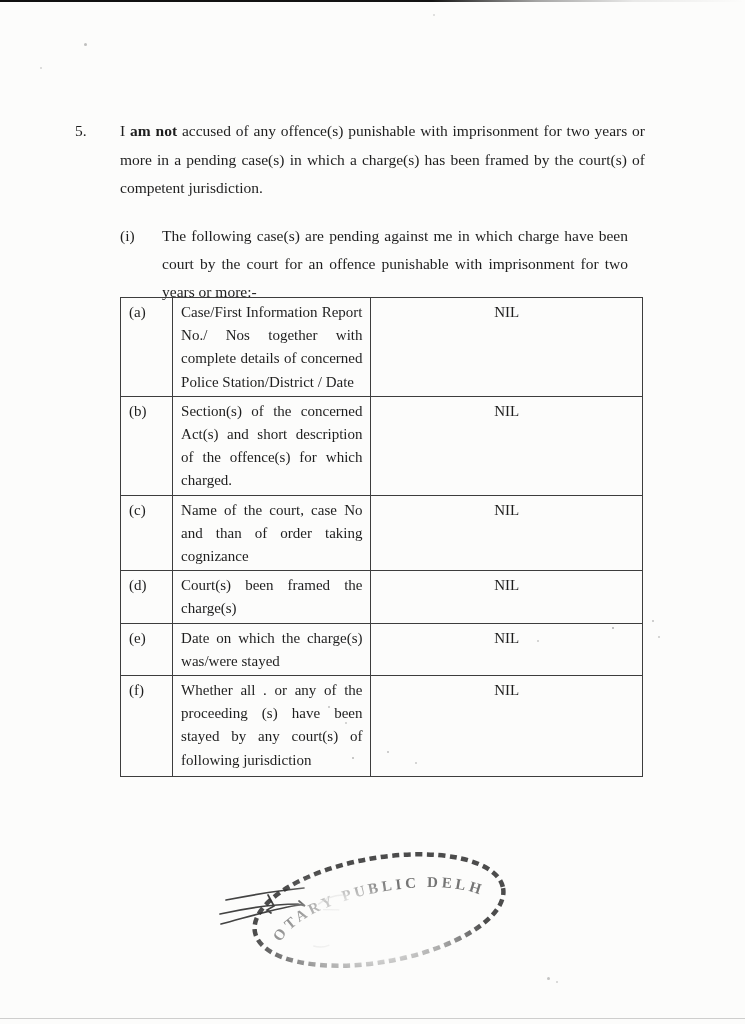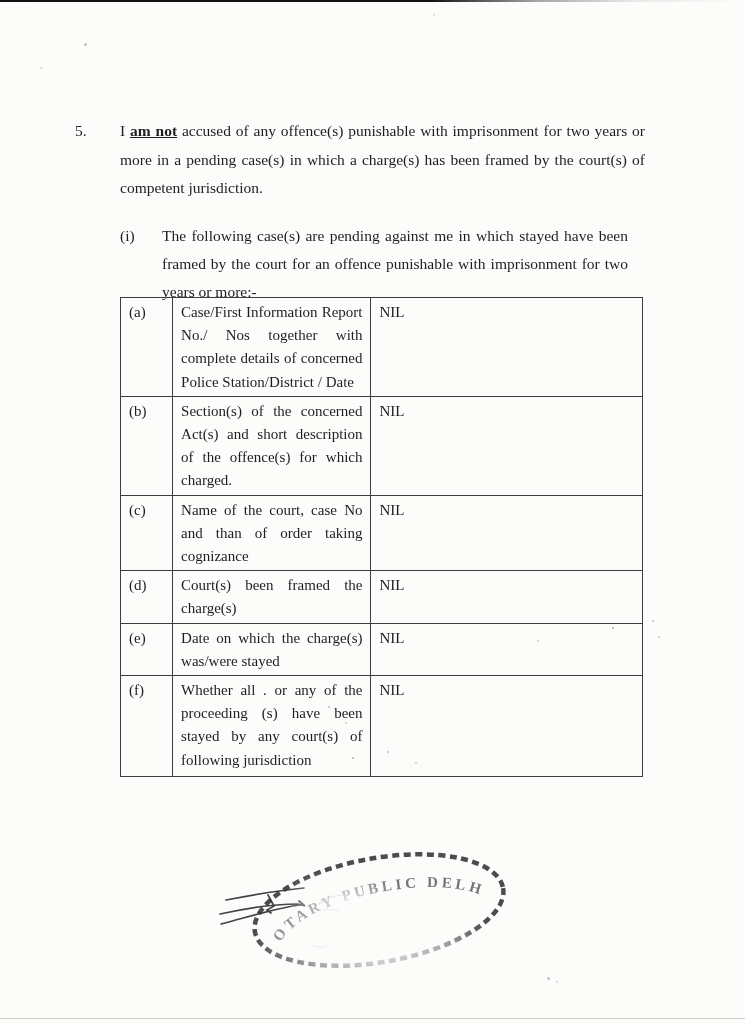--- a/index.html
+++ b/index.html
@@ -21,21 +21,21 @@
   .scan-bottom-line {
     position: absolute; bottom: 5px; left: 0; width: 100%; height: 1px;
     background: rgba(120,120,120,.35);
   }
   .speck { position: absolute; background: #333; border-radius: 50%; }
 
   
   .item5 { position: absolute; left: 75px; top: 117px; width: 570px; display: flex; }
   .item5 .num { width: 45px; font-size: 15.5px; line-height: 28.5px; }
   .item5 .body { width: 525px; font-size: 15.5px; line-height: 28.5px; text-align: justify; }
-  .item5 .body .emph { font-weight: bold; text-decoration: underline; }
+  .item5 .body .emph { font-weight: bold; }
 
   
   .subitem { position: absolute; left: 120px; width: 508px; display: flex; }
   .subitem.i  { top: 222px; }
   .subitem.ii { top: 783px; }
   .subitem .lbl { width: 42px; font-size: 15.5px; line-height: 28px; }
   .subitem .txt { width: 466px; font-size: 15.5px; line-height: 28px; text-align: justify; }
 
   
   table.cases {
@@ -44,21 +44,21 @@
   }
   table.cases td {
     border: 1px solid #3d3d3d;
     vertical-align: top;
     font-size: 15px;
     line-height: 23.2px;
     padding: 3px 8px 2px 8px;
   }
   td.c-key   { width: 52px; }
   td.c-desc  { width: 198px; text-align: justify; padding-right: 9px; }
-  td.c-val   { width: 271px; }
+  td.c-val   { width: 271px; text-align: center; }
   tr.r-a { height: 98px; } tr.r-b { height: 98px; }
   tr.r-c { height: 49px; } tr.r-d { height: 50px; }
   tr.r-e { height: 50px; } tr.r-f { height: 101px; }
 
   
   .stamp-wrap { position: absolute; left: 212px; top: 848px; width: 310px; height: 135px; }
   .stamp-wrap svg { position: absolute; inset: 0; }
   .stamp-fade {
     position: absolute; inset: 0; pointer-events: none;
     background:
@@ -90,21 +90,21 @@
   <div class="speck" style="left:345px;top:722px;width:2px;height:2px;opacity:.25"></div>
   <div class="speck" style="left:537px;top:640px;width:2px;height:2px;opacity:.25"></div>
 
   <div class="item5">
     <span class="num">5.</span>
     <div class="body"><span>I </span><span class="emph">am not</span><span> accused of any offence(s) punishable with imprisonment for two years or more in a pending case(s) in which a charge(s) has been framed by the court(s) of competent jurisdiction.</span></div>
   </div>
 
   <div class="subitem i">
     <span class="lbl">(i)</span>
-    <div class="txt">The following case(s) are pending against me in which stayed have been framed by the court for an offence punishable with imprisonment for two years or more:-</div>
+    <div class="txt">The following case(s) are pending against me in which charge have been court by the court for an offence punishable with imprisonment for two years or more:-</div>
   </div>
 
   <table class="cases">
     <tbody>
       <tr class="r-a">
         <td class="c-key">(a)</td>
         <td class="c-desc">Case/First Information Report No./ Nos together with complete details of concerned Police Station/District / Date</td>
         <td class="c-val">NIL</td>
       </tr>
       <tr class="r-b">

